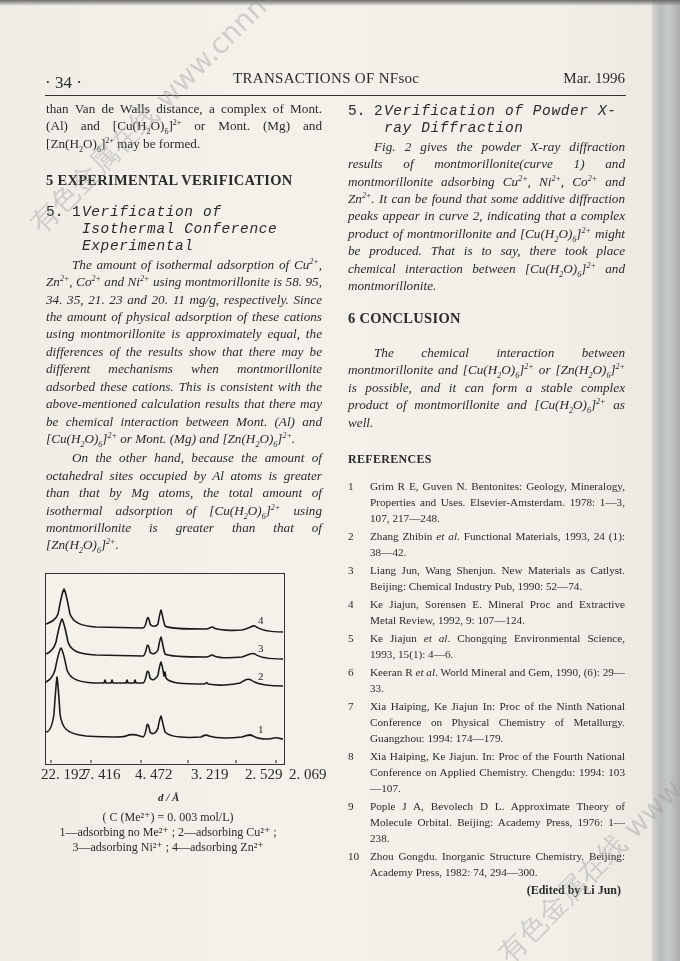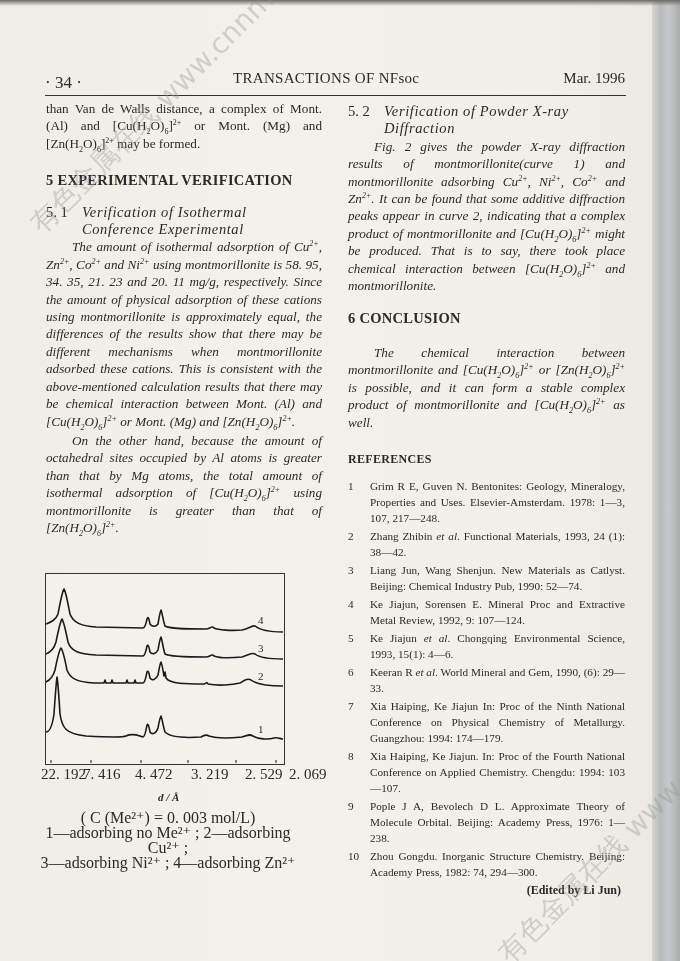--- a/index.html
+++ b/index.html
@@ -33,37 +33,37 @@
   .col { position: absolute; font-size: 13.2px; line-height: 17.4px; text-align: justify; }
   .col-left { left: 46px; top: 100px; width: 276px; }
   .col-right { left: 348px; top: 100px; width: 277px; }
   p { margin: 0; }
   .indent { text-indent: 26px; font-style: italic; }
   sup, sub { font-size: 8px; line-height: 0; }
   .h1 {
     font-weight: bold; font-size: 14.5px; letter-spacing: 0.3px;
     margin: 16px 0 14px 0; text-align: left;
   }
-  .h2 { font-size: 14.5px; margin: 0 0 0 0; text-align: left; display: flex; }
+  .h2 { font-size: 14.5px; margin: 0 0 0 0; text-align: left; display: flex; font-family: Liberation Mono, monospace; }
   .h2 .num { width: 36px; flex: none; font-style: normal; }
   .h2 .t { font-style: italic; letter-spacing: 0.6px; }
   .refs-title { text-align: left; font-weight: bold; font-size: 12px; letter-spacing: 0.3px; margin: 20px 0 10px 0; }
   .ref { display: flex; font-size: 11.2px; line-height: 16px; margin-bottom: 2px; }
   .ref .n { width: 22px; flex: none; }
   .ref .body { flex: 1; text-align: justify; }
   .edited { text-align: right; font-weight: bold; font-size: 12px; margin-top: 2px; padding-right: 4px; }
 
   .figure { position: absolute; left: 45px; top: 573px; width: 242px; }
   .plot { position: absolute; left: 0; top: 0; width: 240px; height: 192px; border: 1.5px solid #333; box-sizing: border-box; background: #f3f1ea; }
   .xticks { position: absolute; left: -4px; top: 193px; width: 256px; height: 14px; font-size: 15px; }
   .xticks span { position: absolute; top: 0; white-space: nowrap; }
   .xlabel { position: absolute; left: 113px; top: 218px; font-size: 11px; font-style: italic; font-weight: bold; }
   .caption { position: absolute; left: -12px; top: 237px; width: 270px; text-align: center; }
   .caption .title { font-weight: bold; font-size: 12px; line-height: 16px; }
-  .caption .sub { font-size: 16px; line-height: 15px; }
+  .caption .sub { font-size: 12px; line-height: 15px; }
   .curve-label { position: absolute; font-size: 11px; }
 
   .wm { position: absolute; color: rgba(150,150,150,0.38); font-family: "DejaVu Sans", sans-serif; white-space: nowrap; transform-origin: left top; }
   .wm1 { left: 22px; top: 215px; transform: rotate(-45deg); font-size: 28px; }
   .wm2 { left: 490px; top: 945px; transform: rotate(-45deg); font-size: 28px; }
 </style>
 </head>
 <body>
 
 <div class="page"></div>

